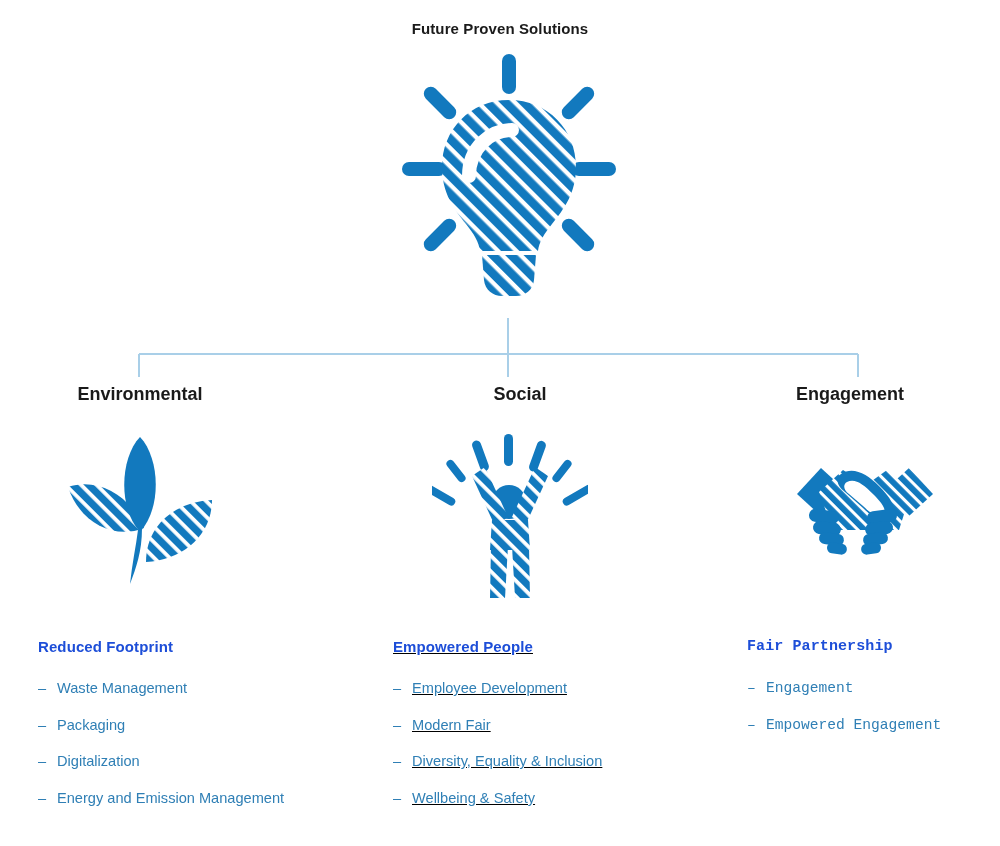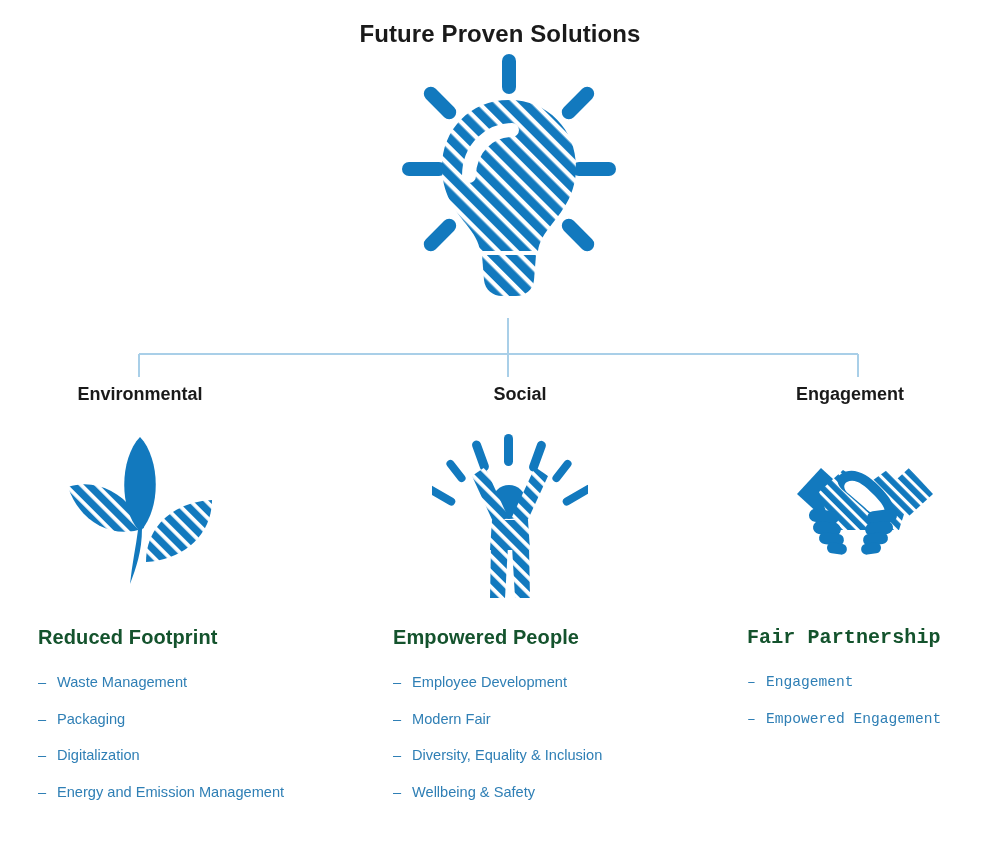--- a/index.html
+++ b/index.html
@@ -16,21 +16,21 @@
     -webkit-font-smoothing: antialiased;
   }
 
   
   #page-title {
     position: absolute;
     top: 20px;
     left: 0;
     width: 1000px;
     text-align: center;
-    font-size: 24px;
+    font-size: 15px;
     font-weight: bold;
     color: #1a1a1a;
     letter-spacing: 0.1px;
   }
 
   
   #hero-icon {
     position: absolute;
     top: 52px;
     left: 394px;
@@ -68,28 +68,28 @@
   #icon-env { top: 432px; left: 62px;  width: 156px; height: 160px; }
   #icon-soc { top: 432px; left: 432px; width: 156px; height: 168px; }
   #icon-gov { top: 452px; left: 795px; width: 140px; height: 110px; }
 
   
   .column {
     position: absolute;
     top: 622px;
   }
   #col-env { left: 38px;  width: 300px; }
-  #col-soc { left: 393px; width: 300px; }
+  #col-soc { left: 393px; width: 300px; text-decoration: underline; }
   #col-gov { left: 747px; width: 250px; font-family: Liberation Mono, monospace; }
 
   .col-title {
-    font-size: 20px;
+    font-size: 15px;
     font-weight: bold;
-    color: #14532d;
-    margin: 4px 0 22px 0;
+    color: #1d4ed8;
+    margin: 16px 0 22px 0;
     letter-spacing: 0.1px;
   }
 
   .bullet-list {
     list-style: none;
     margin: 0;
     padding: 0;
   }
   .bullet-item {
     position: relative;

